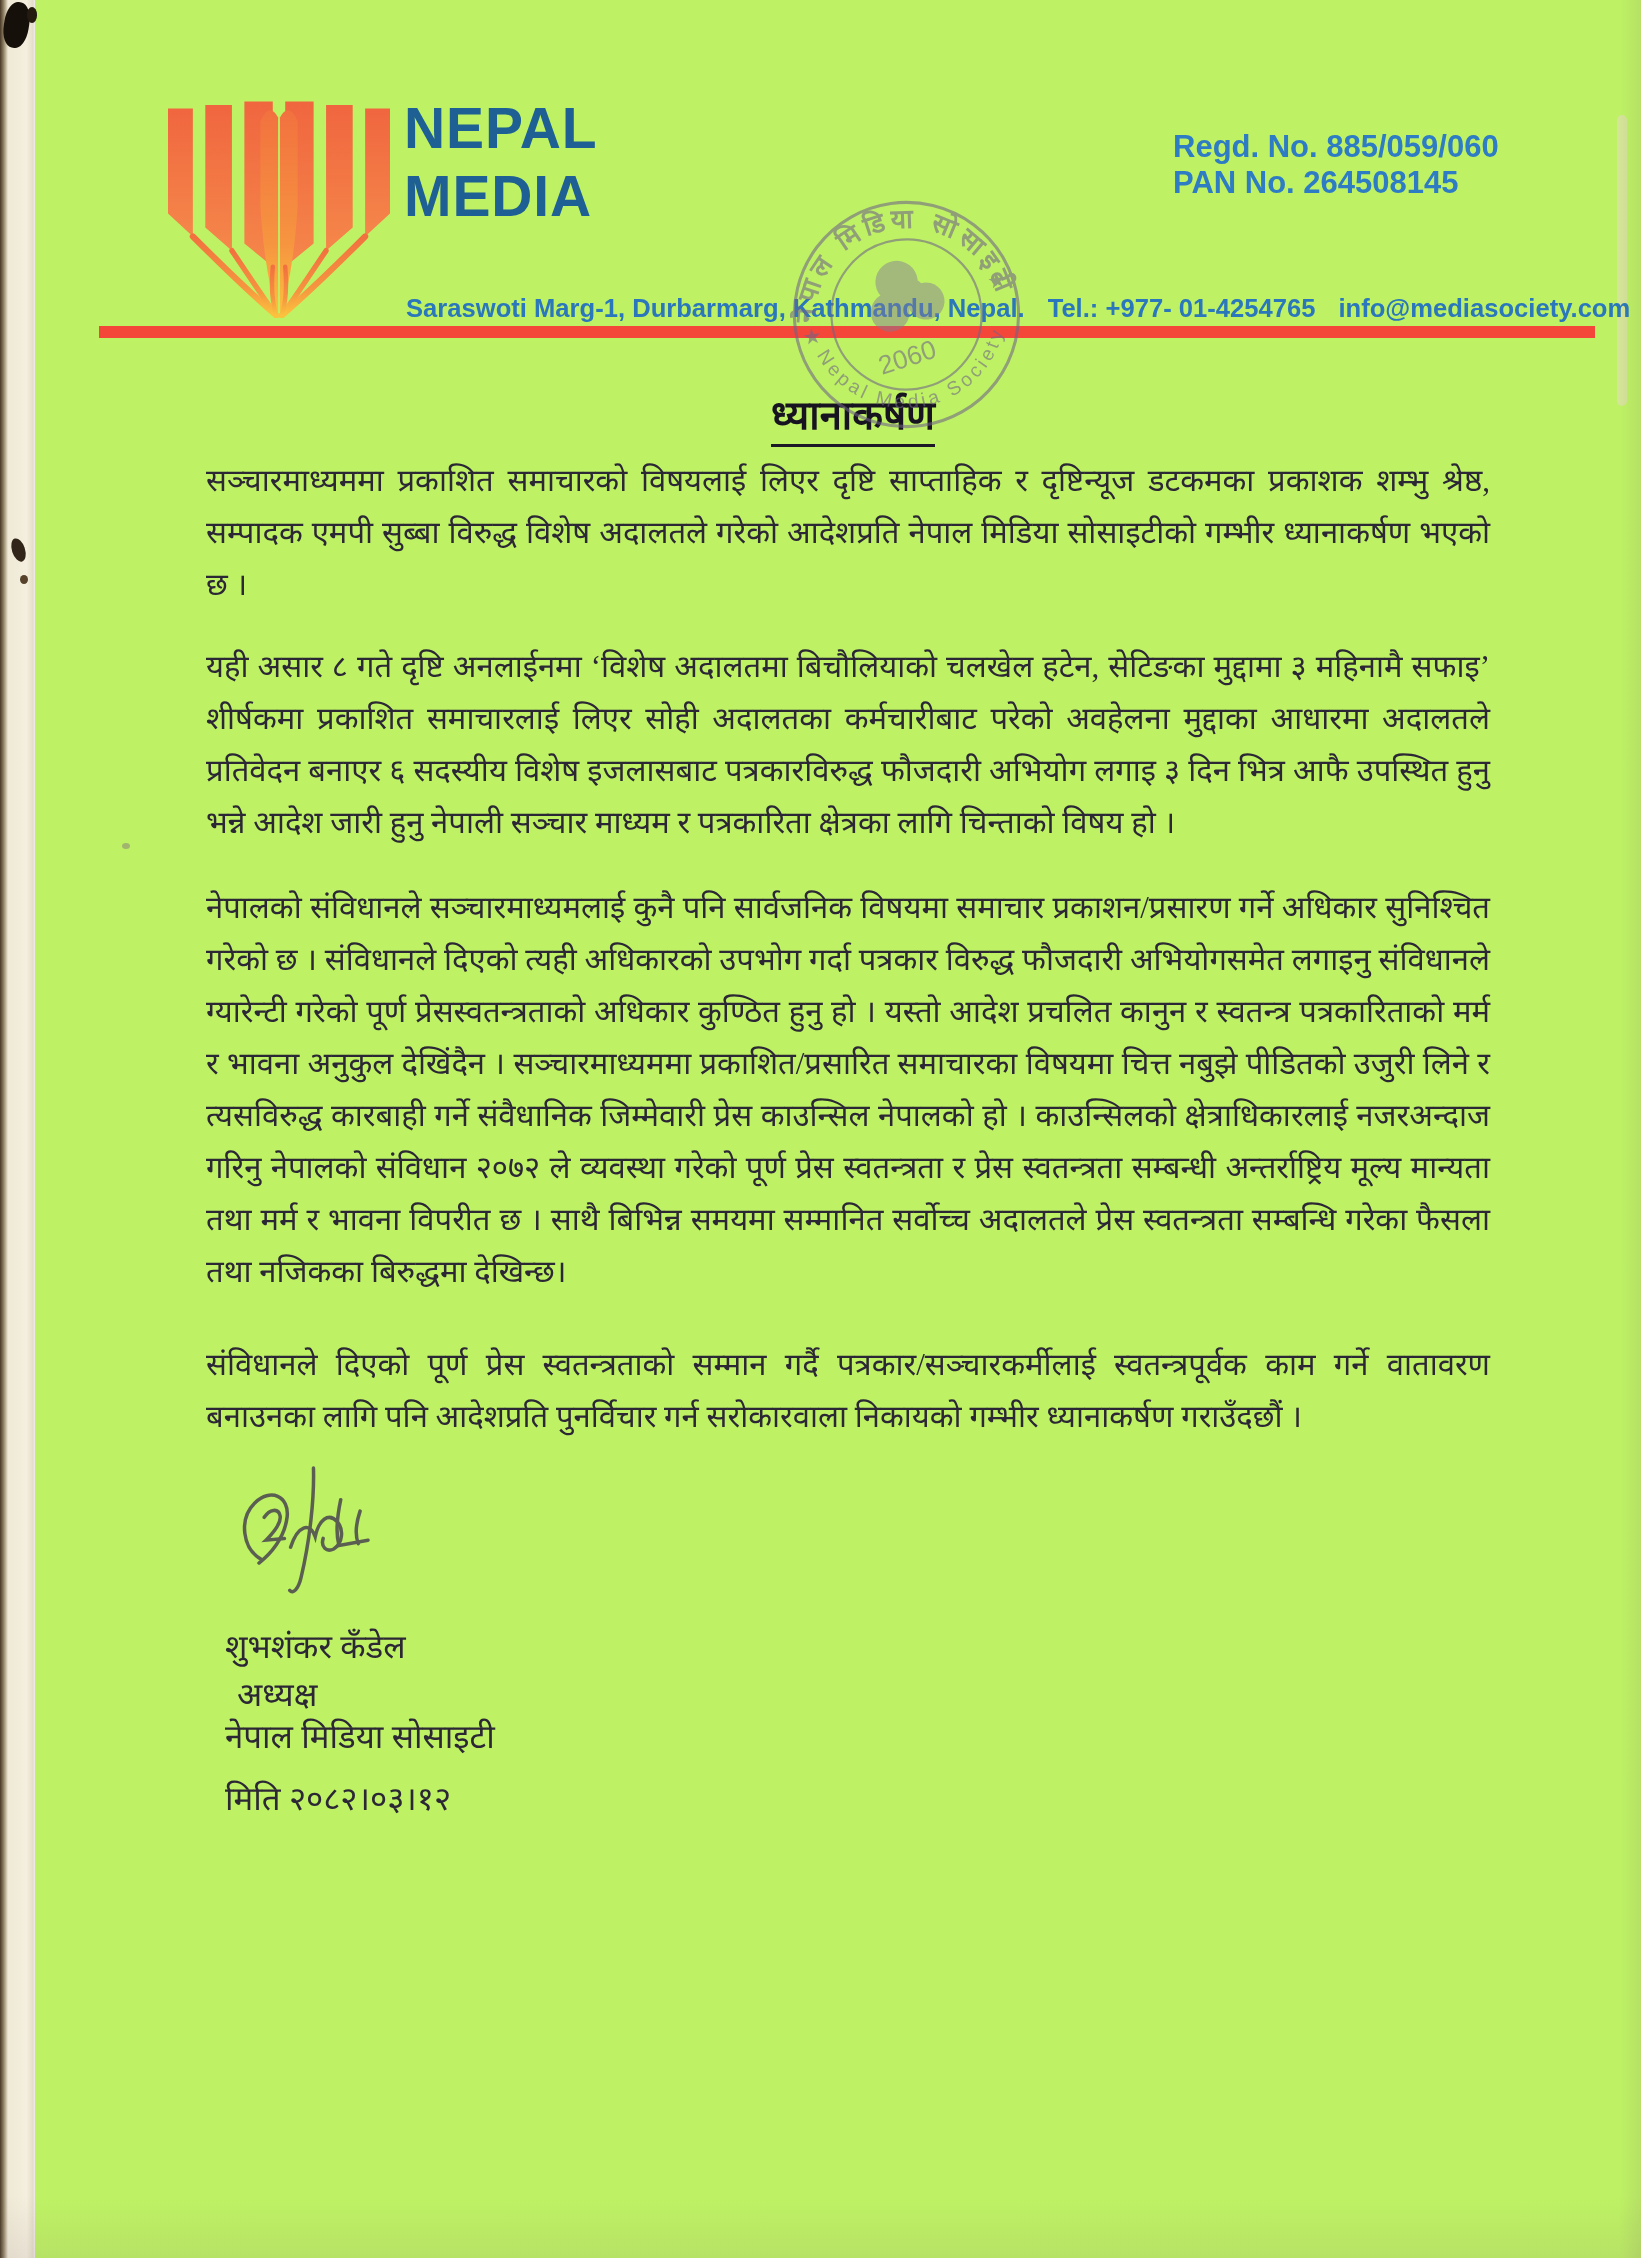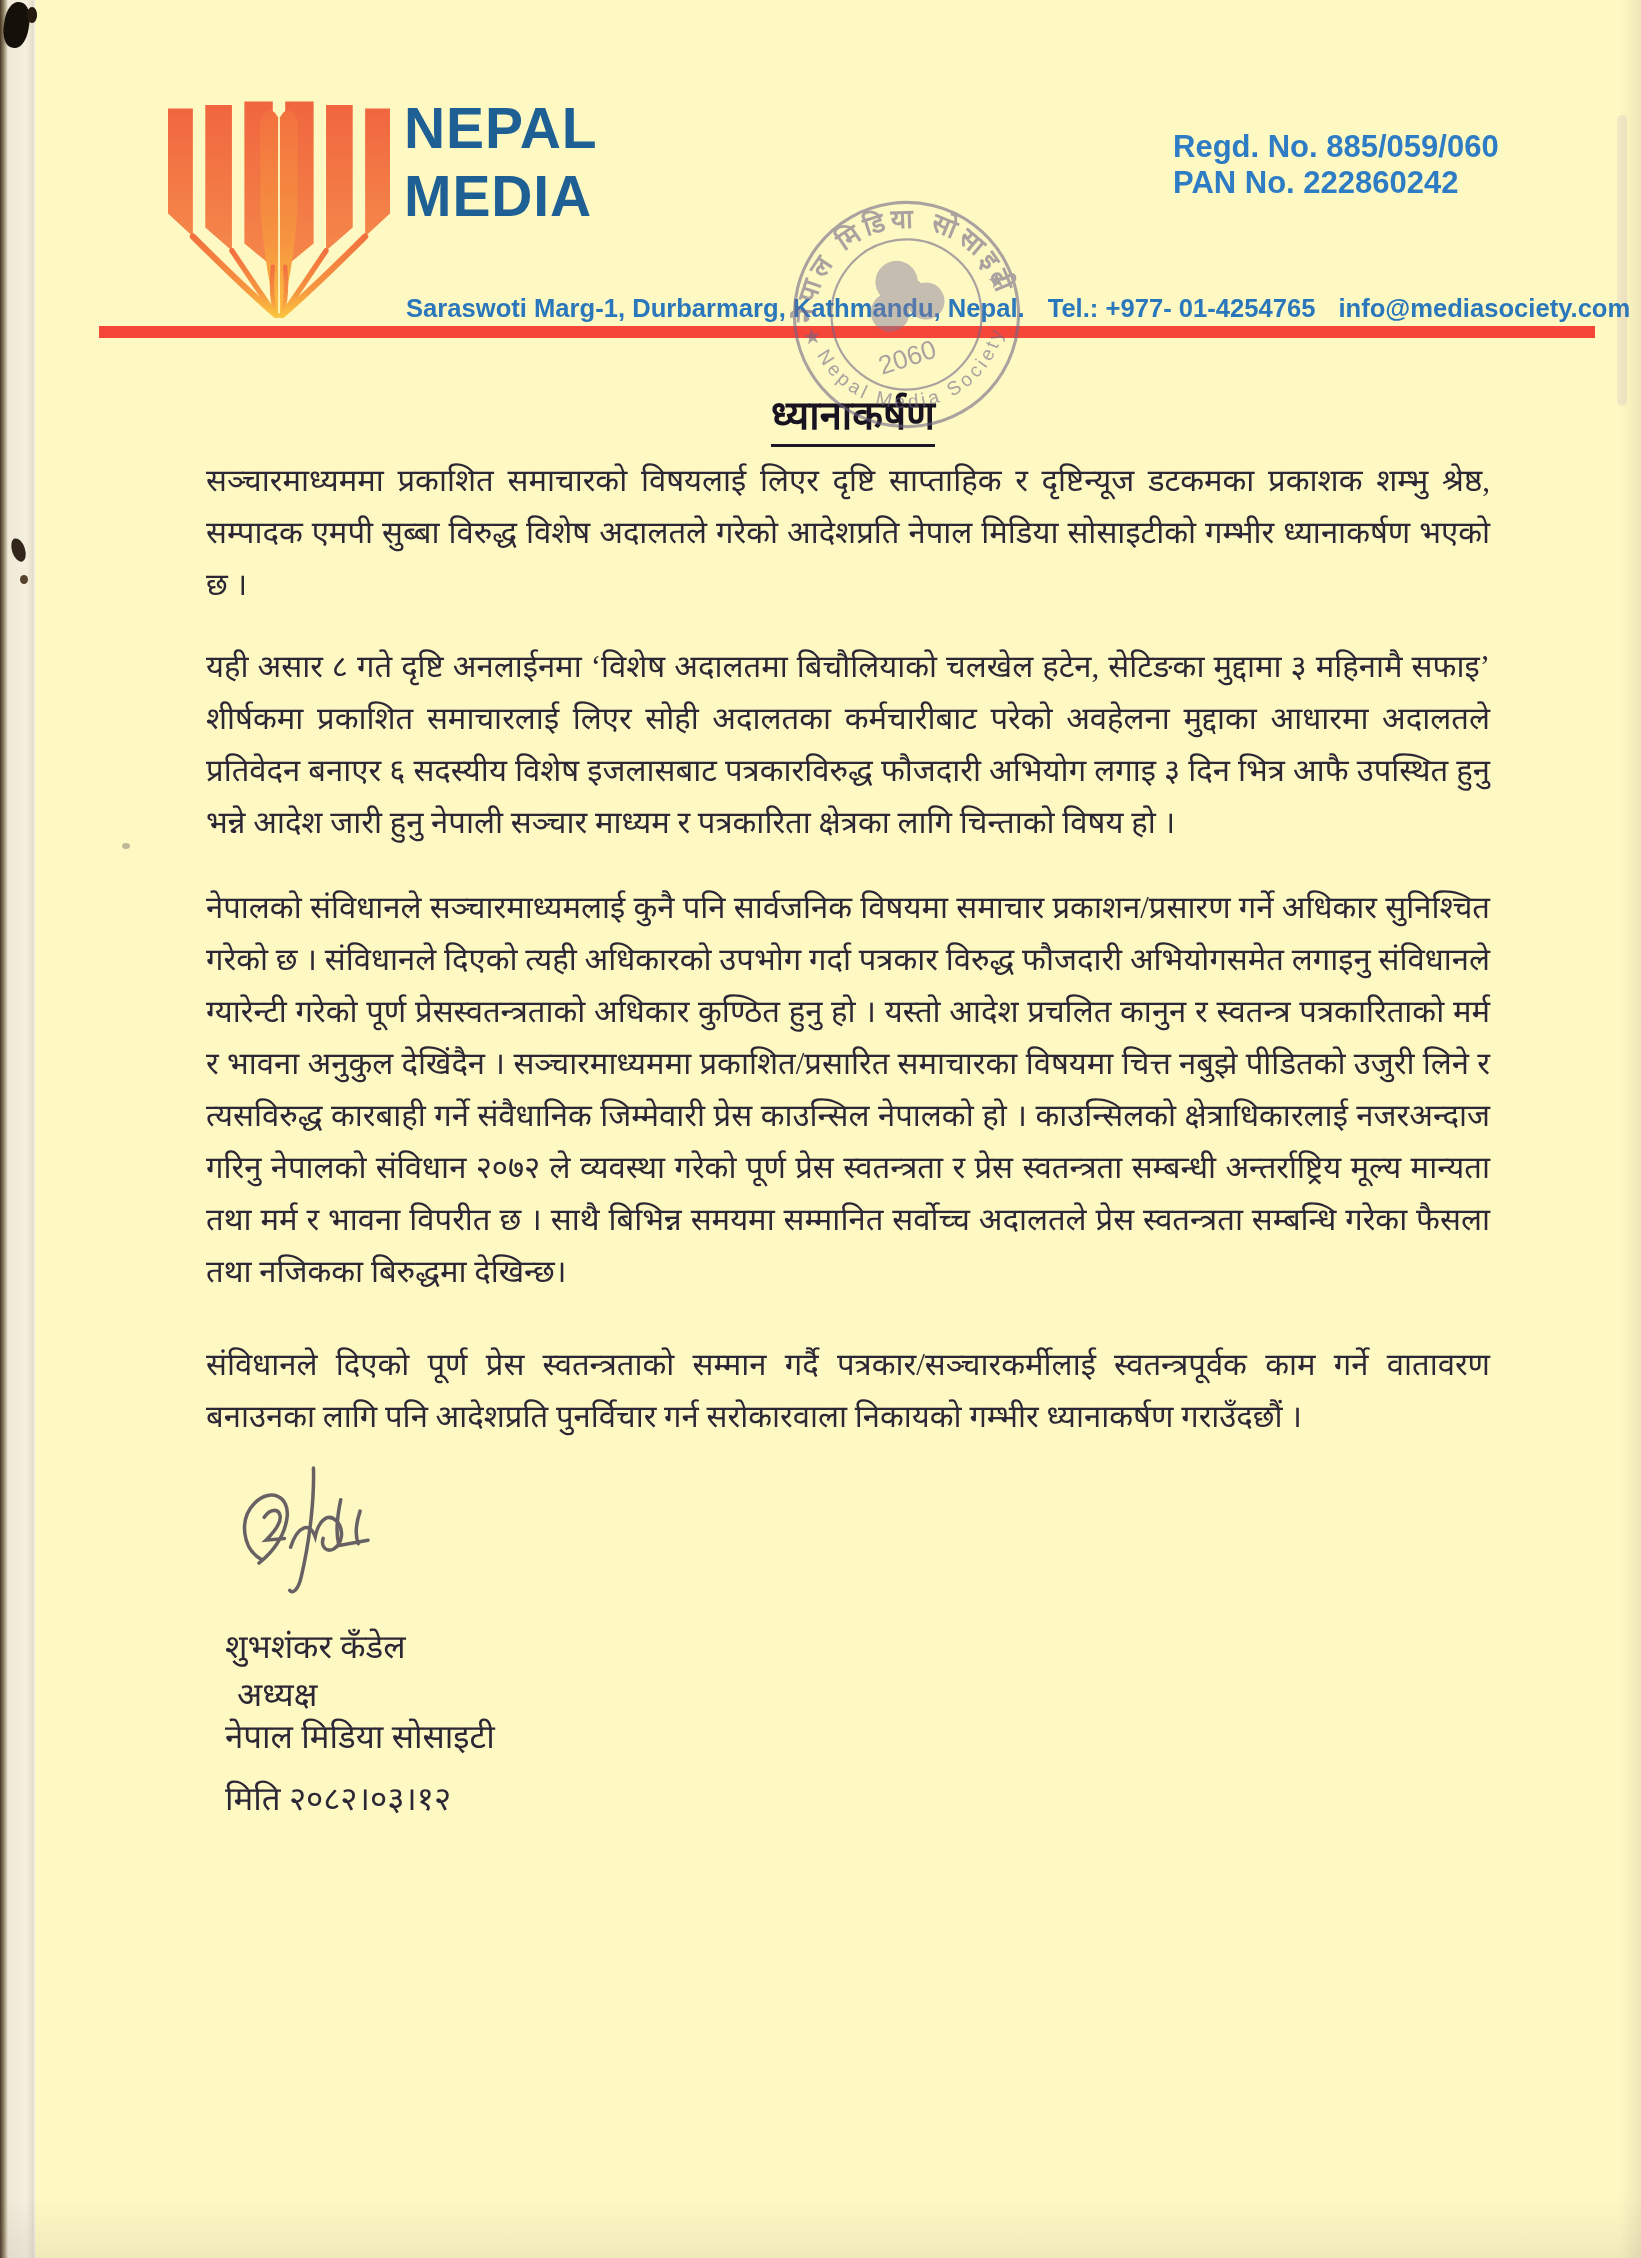--- a/index.html
+++ b/index.html
@@ -1,18 +1,18 @@
 <!DOCTYPE html>
 <html style="font-size:14px"><head>
 <meta charset="utf-8">
 <style>
   html,body{margin:0;padding:0;background:#d8d2cc;}
   .page{
     position:relative;width:1642px;height:2258px;margin:0 auto;
-    background:#fef9c3;overflow:hidden;
+    background:#bef264;overflow:hidden;
     font-family:"Liberation Sans",sans-serif;
   }
   .page .shade-bottom{position:absolute;left:0;bottom:0;width:100%;height:62px;
     background:linear-gradient(180deg,rgba(0,0,0,0) 0,rgba(120,90,110,.10) 100%);}
   .page .shade-right{position:absolute;right:0;top:0;width:23px;height:100%;
     background:linear-gradient(270deg,rgba(120,90,110,.12) 0,rgba(0,0,0,0) 100%);}
   
   .edge-left{position:absolute;left:0;top:0;width:35px;height:2258px;
     background:linear-gradient(90deg,#473826 0,#8d7f62 3.5px,#efe9d6 8px,#f4efde 26.5px,#e4ddc9 33px,#f2eaf2 35px);}
   .ink-a{position:absolute;left:4.4px;top:1.8px;width:25px;height:46px;background:#16100a;border-radius:45%;transform:rotate(9deg);}
@@ -85,21 +85,21 @@
 
   <div class="brand">
     <div>NEPAL</div>
     <div>MEDIA</div>
   </div>
 
   <div class="addr"><span>Saraswoti Marg-1, Durbarmarg, Kathmandu, Nepal.</span><span class="gap"></span><span>Tel.:  +977- 01-4254765</span><span class="gap"></span><span>info@mediasociety.com</span></div>
 
   <div class="reg">
     <div>Regd. No. 885/059/060</div>
-    <div>PAN No. 222860242</div>
+    <div>PAN No. 264508145</div>
   </div>
 
   <div class="redline"></div>
 
   <svg class="stamp" viewBox="0 0 264 264" aria-hidden="true">
     <defs>
       <path id="arcTop" d="M 26,140 A 106,106 0 1 1 238,140" fill="none"></path>
       <path id="arcBot" d="M 18,124 A 114,114 0 0 0 246,124" fill="none"></path>
     </defs>
     <circle cx="132" cy="132" r="127" fill="none" stroke="#6f6486" stroke-width="3.5"></circle>

